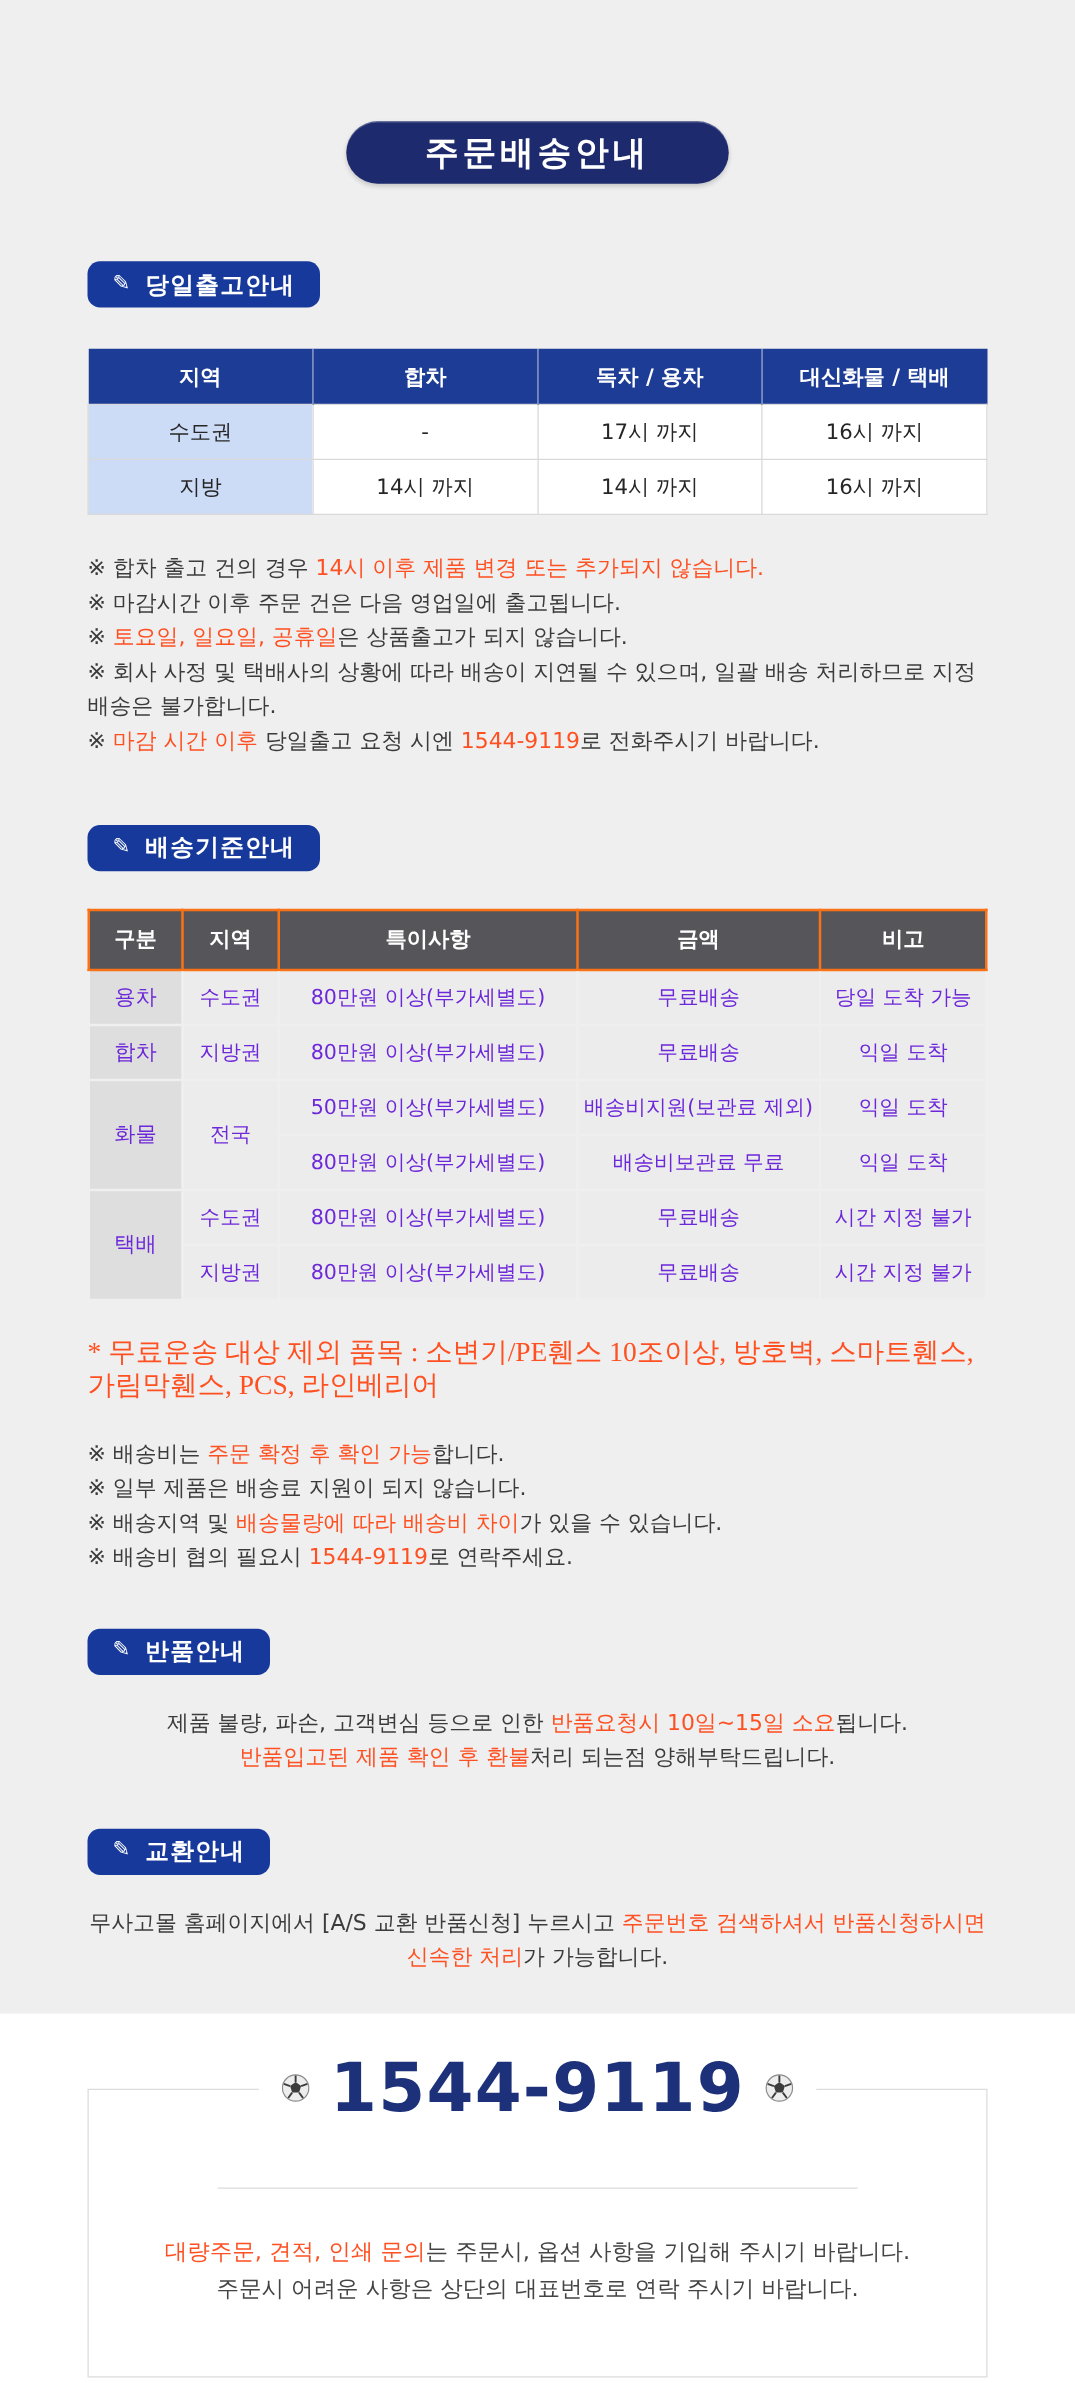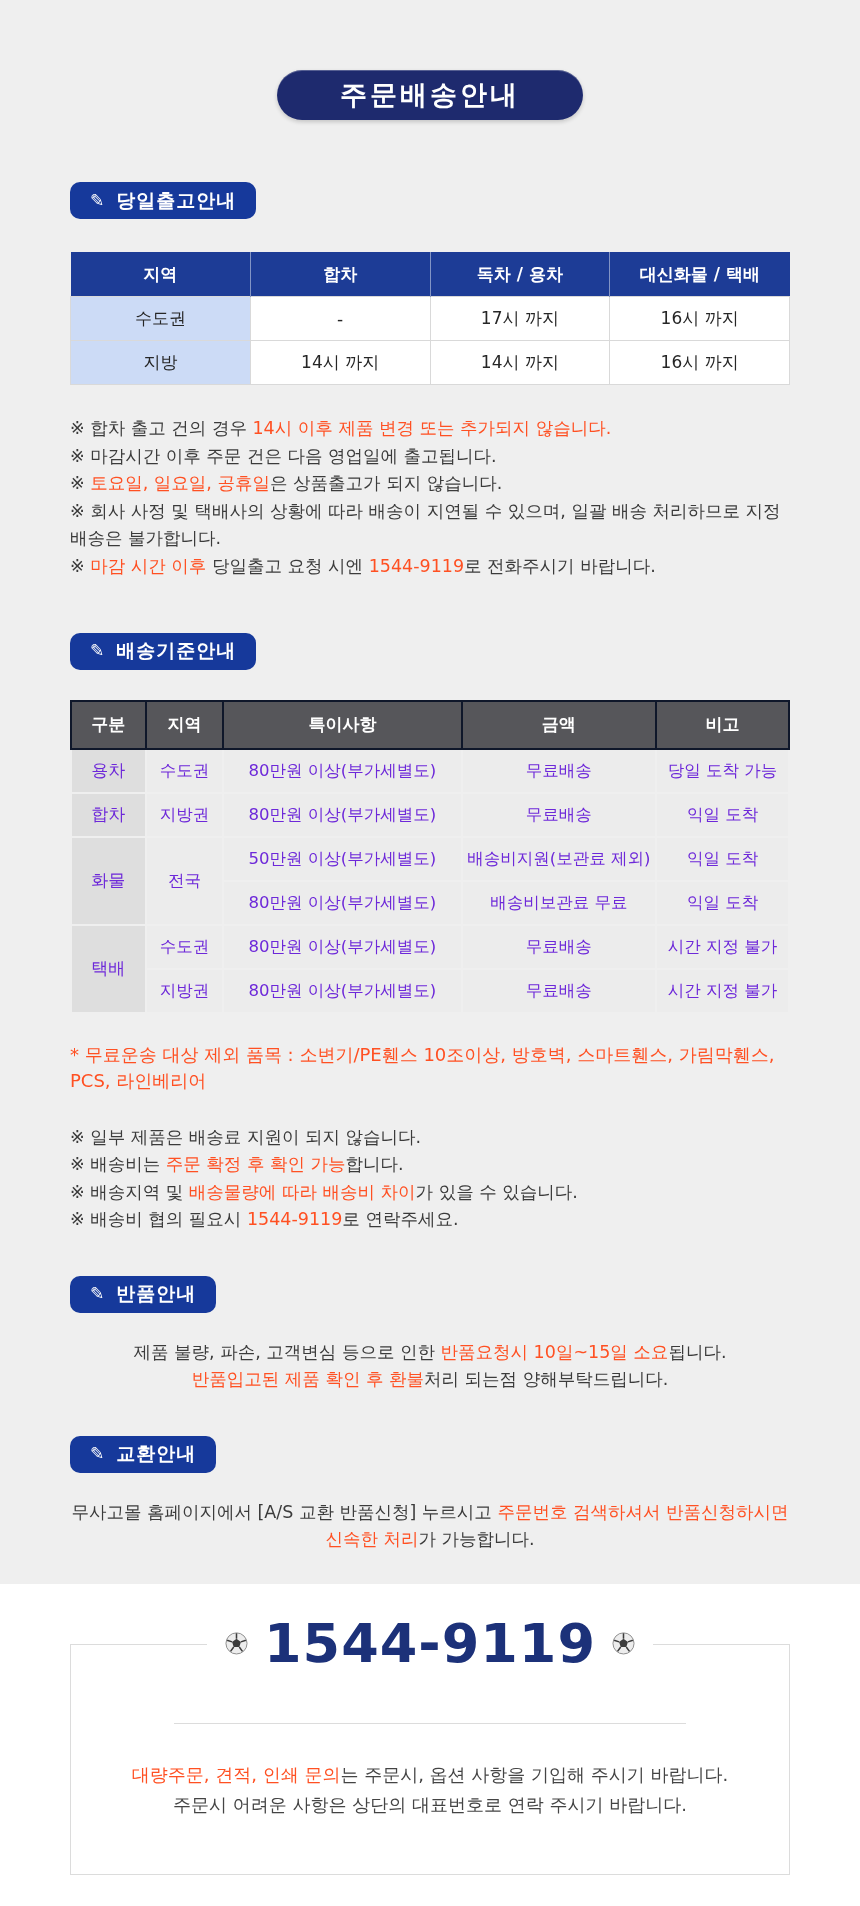--- a/index.html
+++ b/index.html
@@ -1,21 +1,21 @@
 <!DOCTYPE html>
 <html><head>
 <meta charset="utf-8">
 <style>
   html,body{margin:0;padding:0;}
   body{
     width:860px;min-height:1906px;background:#ffffff;
     font-family:"DejaVu Sans","Liberation Sans",sans-serif;
     color:#3b3b3b;-webkit-font-smoothing:antialiased;
   }
-  .top-section{background:#efefef;padding:70px 70px 30px;}
+  .top-section{background:#efefef;padding:97px 70px 30px;}
 
   .title-pill{
     width:306px;height:50px;margin:0 auto 62px;background:#1e2a6e;
     border-radius:26px;color:#fff;font-size:27px;font-weight:bold;
     display:flex;align-items:center;justify-content:center;letter-spacing:3px;
     box-shadow:0 2px 4px rgba(0,0,0,.18), inset 0 1px 0 rgba(255,255,255,.25);
   }
 
   .badge{
     display:inline-flex;align-items:center;gap:11px;background:#16399b;color:#fff;
@@ -28,29 +28,29 @@
   .t1{margin-top:33px;}
   .t1 th{background:#1d3c96;color:#fff;font-size:17px;font-weight:bold;height:42px;
          border-right:1px solid rgba(255,255,255,.45);}
   .t1 th:last-child{border-right:none;}
   .t1 td{background:#fff;height:41px;text-align:center;font-size:17px;color:#262626;
          border:1px solid #d9d9d9;}
   .t1 td.r{background:#ccdbf6;}
 
   .t2{margin-top:30px;}
   .t2 th{background:#56565a;color:#fff;font-size:17px;font-weight:bold;height:44px;
-         border:2px solid #0f172a;}
+         border:2px solid #f97316;}
   .t2 td{background:#ececec;height:40px;text-align:center;font-size:16.5px;color:#6d28d9;
          border:2px solid #efefef;}
   .t2 td.k{background:#dedede;font-size:17px;}
 
   .notes-block{margin:30px 0 0;}
   .note{margin:0;font-size:17.5px;line-height:27.6px;color:#3b3b3b;}
   .hl-orange{color:#ff5022;}
-  .excl-note{margin:28px 0 0;font-size:18px;line-height:26px;color:#ff5022;}
+  .excl-note{margin:28px 0 0;font-size:22px;line-height:26px;color:#ff5022;font-family:Liberation Serif, serif;}
 
   .section-gap-lg{margin-top:52px;}
   .section-gap-md{margin-top:42px;}
   .body-lines{margin:26px 0 0;}
   .body-lines .note{line-height:27.5px;text-align:center;}
 
   
   .footer-section{background:#ffffff;padding:60px 70px 50px;}
   .contact-box{position:relative;border:1px solid #dcdcdc;padding:78px 0 54px;}
   .phone-wrap{
@@ -172,22 +172,22 @@
           <tr>
             <td>지방권</td>
             <td>80만원 이상(부가세별도)</td>
             <td>무료배송</td>
             <td>시간 지정 불가</td>
           </tr>
         </tbody>
       </table>
     <p class="excl-note">* 무료운송 대상 제외 품목 : 소변기/PE휀스 10조이상, 방호벽, 스마트휀스, 가림막휀스, PCS, 라인베리어</p>
     <div class="notes-block">
+        <p class="note"><span>※ 배송비는 </span><span class="hl-orange">주문 확정 후 확인 가능</span><span>합니다.</span></p>
         <p class="note"><span>※ 일부 제품은 배송료 지원이 되지 않습니다.</span></p>
-        <p class="note"><span>※ 배송비는 </span><span class="hl-orange">주문 확정 후 확인 가능</span><span>합니다.</span></p>
         <p class="note"><span>※ 배송지역 및 </span><span class="hl-orange">배송물량에 따라 배송비 차이</span><span>가 있을 수 있습니다.</span></p>
         <p class="note"><span>※ 배송비 협의 필요시 </span><span class="hl-orange">1544-9119</span><span>로 연락주세요.</span></p>
       </div>
   </div>
 
   <div class="section-gap-md">
     <div class="badge">
       <span class="pencil">✎</span>
       <span>반품안내</span>
     </div>

